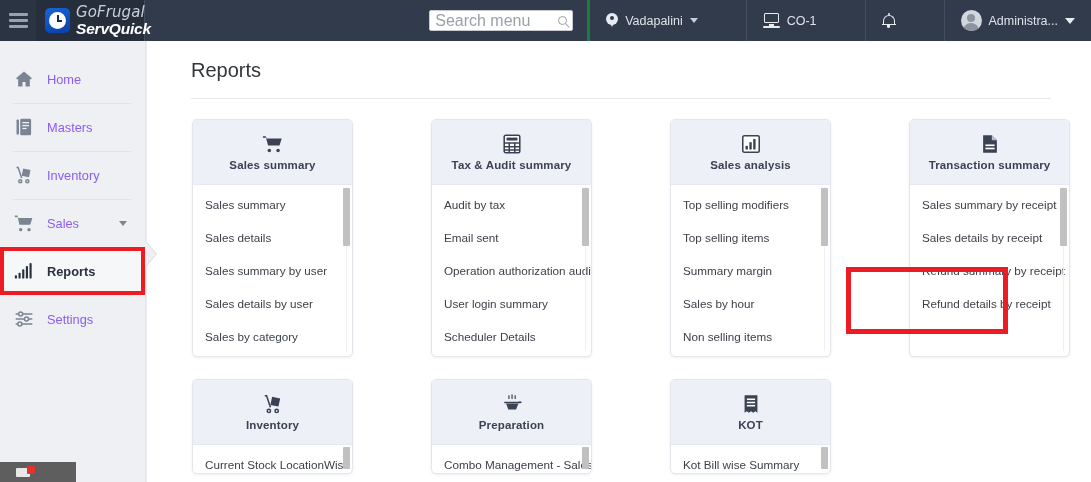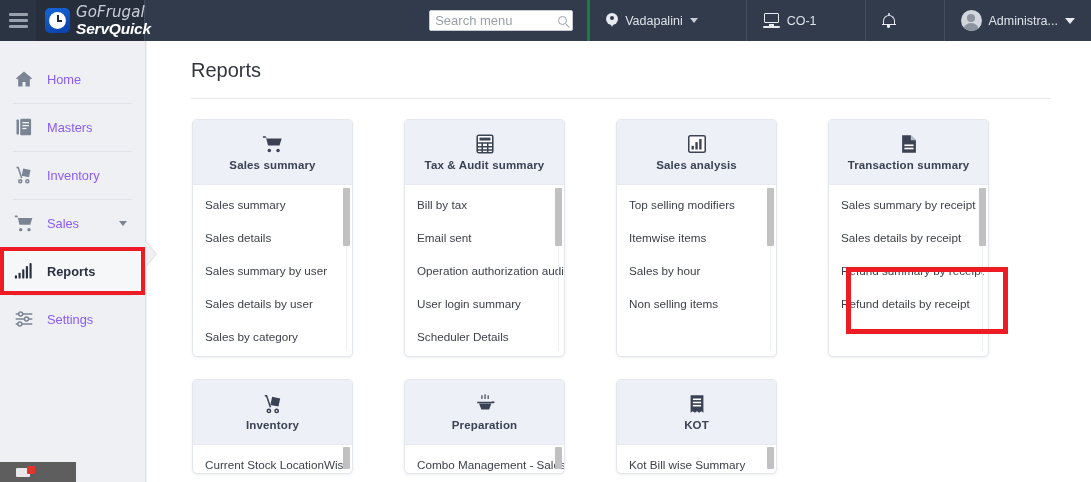--- a/index.html
+++ b/index.html
@@ -65,21 +65,21 @@
 
   .search-wrap {
     display: flex; align-items: center; padding: 0 14px;
   }
   .search-box {
     width: 144px; height: 21px; background: #fff;
     border: 1px solid #c6cad2; border-radius: 2px;
     display: flex; align-items: center; padding: 0 5px;
   }
   .search-box input {
-    border: 0; outline: 0; flex: 1; font-size: 13px;
+    border: 0; outline: 0; flex: 1; font-size: 16px;
     color: #333; font-family: "Liberation Sans", sans-serif;
     background: transparent; min-width: 0;
   }
   .search-box input::placeholder { color: #9aa0a8; }
   .mag {
     width: 9px; height: 9px; border: 1.4px solid #9aa0a8;
     border-radius: 50%; position: relative; flex: none;
   }
   .mag:after {
     content: ""; position: absolute; right: -3.5px; bottom: -2px;
@@ -235,21 +235,21 @@
   }
   .page-title {
     font-size: 20px; color: #31363d; font-weight: 400;
     font-family: "Liberation Sans", sans-serif;
   }
   .head-rule {
     margin: 16px 40px 0 44px; height: 1px; background: #e6e8eb;
   }
 
   .cards-area { padding: 20px 0 0 45px; }
-  .cards-row { display: flex; gap: 51px; }
+  .cards-row { display: flex; gap: 78px; }
   .cards-row + .cards-row { margin-top: 22px; }
 
   .card {
     width: 161px; background: #fff;
     border: 1px solid #e3e6ea;
     border-radius: 5px;
     box-shadow: 0 1px 3px rgba(40,50,70,.08);
     overflow: hidden;
     position: relative;
   }
@@ -490,21 +490,21 @@
               <line x1="3.5" y1="11" x2="20.5" y2="11"></line>
               <line x1="3.5" y1="15" x2="20.5" y2="15"></line>
               <line x1="3.5" y1="18.5" x2="20.5" y2="18.5"></line>
               <line x1="9" y1="10.5" x2="9" y2="21.5"></line>
               <line x1="15" y1="10.5" x2="15" y2="21.5"></line>
             </svg>
           </span>
           <span class="card-title">Tax &amp; Audit summary</span>
         </div>
         <div class="card-body">
-          <div class="card-item">Bill by tax</div>
+          <div class="card-item">Audit by tax</div>
           <div class="card-item">Email sent</div>
           <div class="card-item">Operation authorization audit</div>
           <div class="card-item">User login summary</div>
           <div class="card-item">Scheduler Details</div>
           <div class="sbar-track"></div>
           <div class="sbar-thumb"></div>
         </div>
       </div>
 
       <div class="card tall">
@@ -514,21 +514,22 @@
               <rect x="3" y="3" width="18" height="18" rx="1.6" fill="#fff"></rect>
               <rect x="6" y="14" width="2.6" height="4" fill="#3b4254" stroke="none"></rect>
               <rect x="10.2" y="10" width="2.6" height="8" fill="#3b4254" stroke="none"></rect>
               <rect x="14.4" y="6.5" width="2.6" height="11.5" fill="#3b4254" stroke="none"></rect>
             </svg>
           </span>
           <span class="card-title">Sales analysis</span>
         </div>
         <div class="card-body">
           <div class="card-item">Top selling modifiers</div>
-          <div class="card-item">Itemwise items</div>
+          <div class="card-item">Top selling items</div>
+          <div class="card-item">Summary margin</div>
           <div class="card-item">Sales by hour</div>
           <div class="card-item">Non selling items</div>
           <div class="sbar-track"></div>
           <div class="sbar-thumb"></div>
         </div>
       </div>
 
       <div class="card tall">
         <div class="card-head">
           <span class="card-ico">

